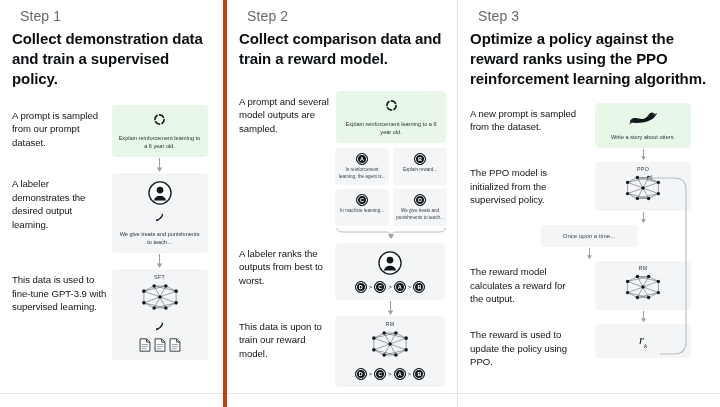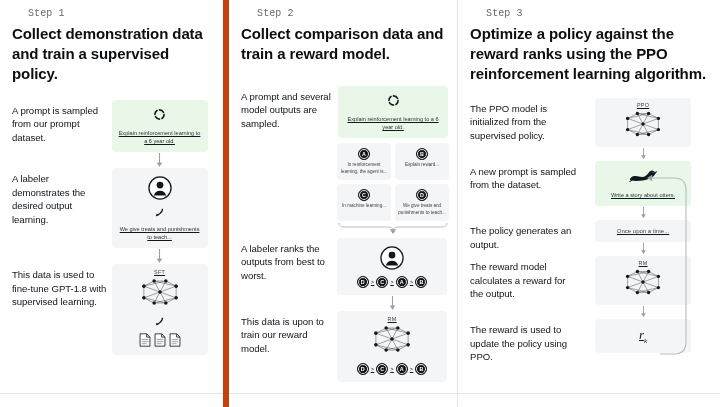--- a/index.html
+++ b/index.html
@@ -16,28 +16,28 @@
     display:flex;
     box-sizing:border-box;
   }
   .col{
     position:relative;
     box-sizing:border-box;
     padding:8px 12px 0 12px;
     height:407px;
   }
   .col1{width:234px;}
-  .col2{width:234px;border-left:6px solid #c2410c;}
+  .col2{width:234px;border-left:4px solid #c2410c;}
   .col3{width:276px;border-left:1px solid #e3e5e6;}
   .bottom-rule{
     position:absolute;left:0;right:0;bottom:13px;height:1px;background:#e3e5e6;
   }
   .step-label{
-    font-size:10px;color:#64696d;letter-spacing:.1px;margin:0 0 5px 16px;
-    font-family:Liberation Mono, monospace;
+    font-size:14px;color:#64696d;letter-spacing:.1px;margin:0 0 5px 8px;
+    font-family:Liberation Sans, sans-serif;
   }
   .step-title{
     font-size:15px;font-weight:bold;line-height:1.33;color:#0b0f12;
     margin:0 0 0 0;letter-spacing:-.1px;
   }
   .rows{margin-top:10px;}
   .row{
     display:flex;align-items:flex-start;
     position:relative;
   }
@@ -48,21 +48,20 @@
   .col3 .rowtext{width:108px;}
   .panelwrap{
     flex:1;display:flex;flex-direction:column;align-items:center;
     position:relative;
   }
   .panel{
     width:96px;box-sizing:border-box;
     background:#f4f5f6;border-radius:4px;
     display:flex;flex-direction:column;align-items:center;justify-content:center;
     padding:7px 6px;
-    text-decoration:underline;
   }
   .panel.green{background:#e9f7e9;}
   .panel.wide{width:110px;}
   .panel-caption{
     font-size:5.6px;line-height:1.45;text-align:center;color:#2b3238;margin-top:4px;
   }
   .panel-mono{
     font-size:6px;color:#3a4248;text-align:center;
   }
   .tiny-label{
@@ -163,21 +162,21 @@
                 <g stroke="#9aa0a6" stroke-width="1.1" fill="none">
                   <line x1="4.5" y1="1" x2="4.5" y2="12"></line>
                 </g>
                 <path d="M4.5 15 L1.8 10.5 L7.2 10.5 Z" fill="#9aa0a6"></path>
               </svg>
           </div>
         </div>
       </div>
 
       <div class="row">
-        <div class="rowtext">This data is used to fine-tune GPT-1.8 with supervised learning.</div>
+        <div class="rowtext">This data is used to fine-tune GPT-3.9 with supervised learning.</div>
         <div class="panelwrap">
           <div class="panel" style="padding-top:5px;padding-bottom:8px;">
             <div class="tiny-label">SFT</div>
             <span class="ic">
               <svg width="44" height="30" viewBox="0 0 60 40">
                 <g stroke="#5c6166" stroke-width=".8" fill="none">
                   <path d="M8 12 L22 5 L38 5 L52 12 L52 28 L38 35 L22 35 L8 28 Z"></path>
                   <path d="M8 12 L30 20 L52 12 M8 28 L30 20 L52 28 M22 5 L30 20 L38 5 M22 35 L30 20 L38 35"></path>
                   <path d="M8 12 L38 5 M22 5 L52 12 M8 28 L38 35 M22 35 L52 28"></path>
                 </g>
@@ -362,20 +361,44 @@
     <div class="bottom-rule"></div>
   </div>
 
   <div class="col col3">
     <div class="step-label">Step 3</div>
     <div class="step-title">Optimize a policy against the reward ranks using the PPO reinforcement learning algorithm.</div>
 
     <div class="rows" style="margin-top:14px;">
 
       <div class="row">
+        <div class="rowtext">A new prompt is sampled from the dataset.</div>
+        <div class="panelwrap">
+          <div class="panel green">
+            <span class="ic">
+              <svg width="30" height="15" viewBox="0 0 60 30">
+                <path d="M4 24 C4 19, 9 16, 15 16 C20 16, 24 18, 28 18 C34 18, 38 14, 41 10 C43 7, 45 5, 48 5 C51 5, 53 7, 54 9 C55 7, 57 6, 58 7 C57 9, 56 10, 55 11 C53 15, 49 18, 45 20 C41 22, 36 24, 30 25 C22 26, 12 26, 6 25 Z" fill="#11181c"></path>
+                <path d="M8 25 C6 27, 4 28, 2 28 C4 26, 5 25, 6 24 Z" fill="#11181c"></path>
+                <circle cx="50" cy="9" r="0.9" fill="#e9f7e9"></circle>
+              </svg>
+            </span>
+            <div class="panel-caption">Write a story about otters.</div>
+          </div>
+          <div class="arrowbox">
+            <svg class="arrow" viewBox="0 0 9 16">
+                <g stroke="#9aa0a6" stroke-width="1.1" fill="none">
+                  <line x1="4.5" y1="1" x2="4.5" y2="11"></line>
+                </g>
+                <path d="M4.5 14 L1.8 9.5 L7.2 9.5 Z" fill="#9aa0a6"></path>
+              </svg>
+          </div>
+        </div>
+      </div>
+
+      <div class="row">
         <div class="rowtext">The PPO model is initialized from the supervised policy.</div>
         <div class="panelwrap">
           <div class="panel" style="padding-top:4px;padding-bottom:5px;">
             <div class="tiny-label">PPO</div>
             <span class="ic">
               <svg width="42" height="28" viewBox="0 0 60 40">
                 <g stroke="#5c6166" stroke-width=".8" fill="none">
                   <path d="M8 12 L22 5 L38 5 L52 12 L52 28 L38 35 L22 35 L8 28 Z"></path>
                   <path d="M8 12 L30 20 L52 12 M8 28 L30 20 L52 28 M22 5 L30 20 L38 5 M22 35 L30 20 L38 35"></path>
                   <path d="M8 12 L38 5 M22 5 L52 12 M8 28 L38 35 M22 35 L52 28"></path>
@@ -399,45 +422,20 @@
                 <g stroke="#9aa0a6" stroke-width="1.1" fill="none">
                   <line x1="4.5" y1="1" x2="4.5" y2="11"></line>
                 </g>
                 <path d="M4.5 14 L1.8 9.5 L7.2 9.5 Z" fill="#9aa0a6"></path>
               </svg>
           </div>
         </div>
       </div>
 
       <div class="row">
-        <div class="rowtext">A new prompt is sampled from the dataset.</div>
-        <div class="panelwrap">
-          <div class="panel green">
-            <span class="ic">
-              <svg width="30" height="15" viewBox="0 0 60 30">
-                <path d="M4 24 C4 19, 9 16, 15 16 C20 16, 24 18, 28 18 C34 18, 38 14, 41 10 C43 7, 45 5, 48 5 C51 5, 53 7, 54 9 C55 7, 57 6, 58 7 C57 9, 56 10, 55 11 C53 15, 49 18, 45 20 C41 22, 36 24, 30 25 C22 26, 12 26, 6 25 Z" fill="#11181c"></path>
-                <path d="M8 25 C6 27, 4 28, 2 28 C4 26, 5 25, 6 24 Z" fill="#11181c"></path>
-                <circle cx="50" cy="9" r="0.9" fill="#e9f7e9"></circle>
-              </svg>
-            </span>
-            <div class="panel-caption">Write a story about otters.</div>
-          </div>
-          <div class="arrowbox">
-            <svg class="arrow" viewBox="0 0 9 16">
-                <g stroke="#9aa0a6" stroke-width="1.1" fill="none">
-                  <line x1="4.5" y1="1" x2="4.5" y2="11"></line>
-                </g>
-                <path d="M4.5 14 L1.8 9.5 L7.2 9.5 Z" fill="#9aa0a6"></path>
-              </svg>
-          </div>
-        </div>
-      </div>
-
-      <div class="row">
-        <div class="rowtext">The policy generates an output.</div>
         <div class="panelwrap">
           <div class="panel" style="padding:8px 6px;">
             <div class="panel-mono">Once upon a time...</div>
           </div>
           <div class="arrowbox">
             <svg class="arrow" viewBox="0 0 9 16">
                 <g stroke="#9aa0a6" stroke-width="1.1" fill="none">
                   <line x1="4.5" y1="1" x2="4.5" y2="11"></line>
                 </g>
                 <path d="M4.5 14 L1.8 9.5 L7.2 9.5 Z" fill="#9aa0a6"></path>

